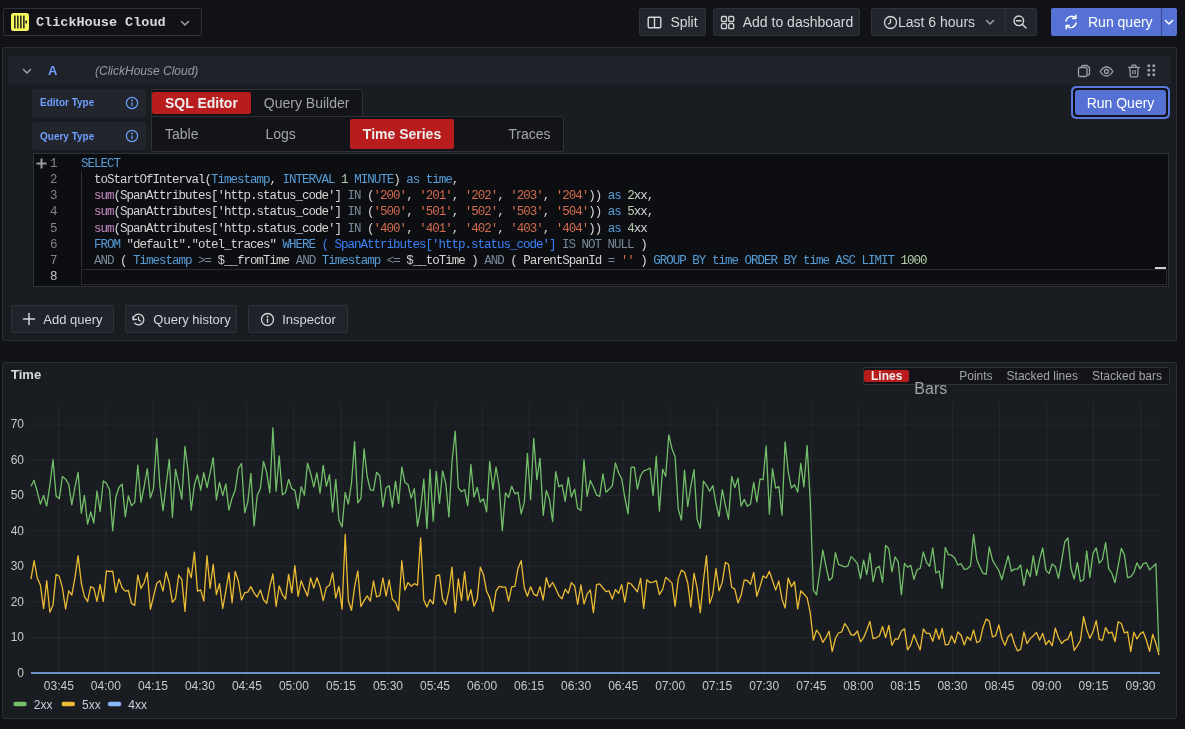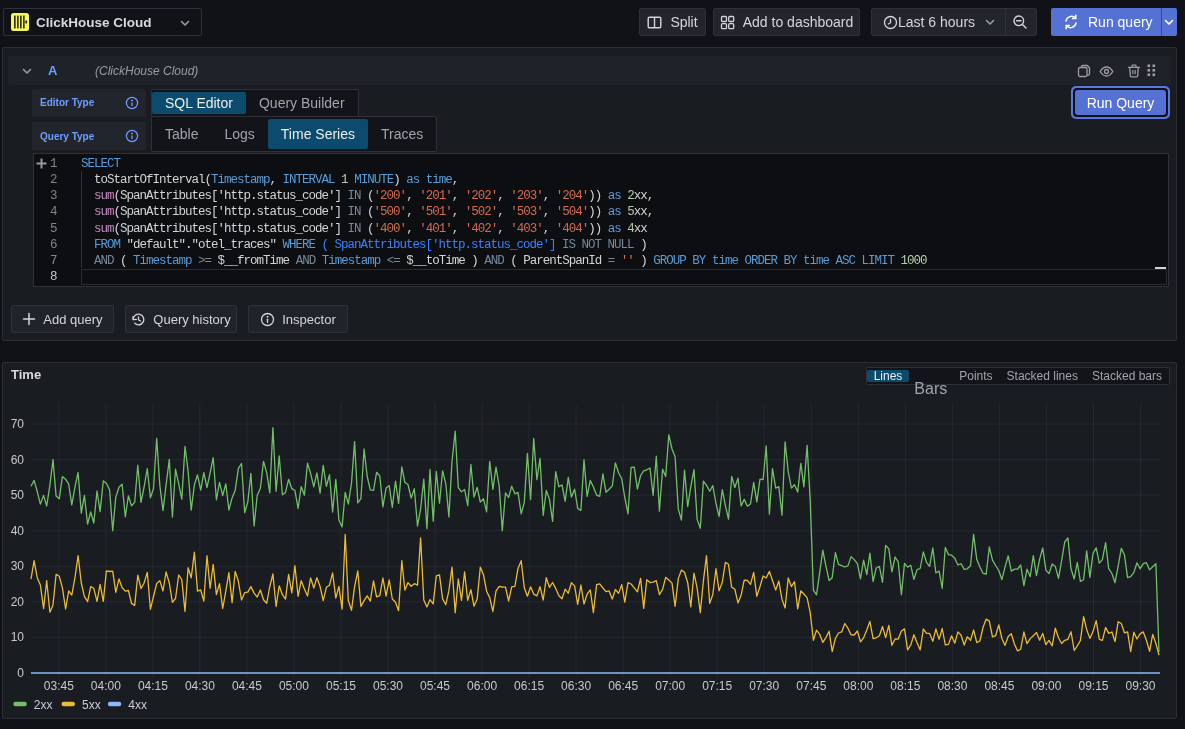--- a/index.html
+++ b/index.html
@@ -2,40 +2,40 @@
 <html><head><meta charset="utf-8"><style>
 * { margin:0; padding:0; box-sizing:border-box; }
 html,body { width:1185px; height:729px; background:#111217; font-family:"Liberation Sans", sans-serif; overflow:hidden; position:relative; }
 .abs { position:absolute; }
 .btn { position:absolute; display:flex; align-items:center; justify-content:center; gap:8px;
   background:#22252b; border:1px solid #2e3138; border-radius:2px; color:#d5d6db;
   font-size:14px; font-weight:500; height:28px; top:8px; white-space:nowrap; }
 .panel { position:absolute; left:2px; width:1175px; background:#191c21; border:1px solid #2b2e33; border-radius:2px; }
 .radio { position:absolute; display:flex; align-items:stretch; background:#121419; border:1px solid #2e3138; border-radius:2px; }
 .radio span { display:flex; align-items:center; padding:0 13px; font-size:14px; color:#a2a4ab; font-weight:500; border-radius:2px; margin:2px 0; }
-.radio span.sel { background:#0c4a6e; color:#eceded; font-weight:400; }
+.radio span.sel { background:#b91c1c; color:#eceded; font-weight:700; }
 .lbl { position:absolute; background:#22252b; border-radius:2px; display:flex; align-items:center;
   color:#6e9fff; font-size:10px; font-weight:700; padding-left:8px; gap:0; }
 .ln { position:absolute; width:21.5px; right:auto; left:2px; text-align:right; font-family:"Liberation Mono", monospace; font-size:12.5px; line-height:16.17px; }
 .cl { position:absolute; left:47px; font-family:"Liberation Mono", monospace; font-size:12.5px; letter-spacing:-1px; line-height:16.17px; white-space:pre; }
 </style></head>
 <body>
 
 <div class="abs" style="left:3px;top:8px;width:199px;height:28px;border:1px solid #2e3138;border-radius:2px;display:flex;align-items:center;">
   <span style="margin-left:7px;display:flex">
       <svg width="18" height="18" viewBox="0 0 18 18" style="">
         <rect width="18" height="18" rx="2.5" fill="#F6F75A"></rect>
         <rect x="3.1" y="2.6" width="1.5" height="12.8" fill="#1c1e22"></rect>
         <rect x="6.1" y="2.6" width="1.5" height="12.8" fill="#1c1e22"></rect>
         <rect x="9.1" y="2.6" width="1.5" height="12.8" fill="#1c1e22"></rect>
         <rect x="12.1" y="2.6" width="1.5" height="12.8" fill="#1c1e22"></rect>
         <rect x="14.4" y="7.6" width="1.6" height="2.8" fill="#1c1e22"></rect>
       </svg>
     </span>
-  <span style="margin-left:7px;font-size:13.5px;font-weight:600;color:#d8d9dd;">ClickHouse Cloud</span>
+  <span style="margin-left:7px;font-size:13.5px;font-weight:600;color:#d8d9dd;font-family:Liberation Mono, monospace;">ClickHouse Cloud</span>
   <span style="position:absolute;right:10px;top:8px;display:flex">
       <svg width="12" height="12" viewBox="0 0 12 12" style="">
         <path d="M2.5 4.5 L6 8 L9.5 4.5" stroke="#9a9ca3" stroke-width="1.6" fill="none" stroke-linecap="round" stroke-linejoin="round"></path>
       </svg>
     </span>
 </div>
 <div class="btn" style="left:639px;width:67px;">
     <svg width="15" height="15" viewBox="0 0 15 15" style="">
       <rect x="1.2" y="2.2" width="12.6" height="10.6" rx="1.2" stroke="#d5d6db" stroke-width="1.4" fill="none"></rect>
       <line x1="7.5" y1="2.5" x2="7.5" y2="12.5" stroke="#d5d6db" stroke-width="1.4"></line>
@@ -151,21 +151,21 @@
   </div>
 
   <div class="lbl" style="left:29px;top:74px;width:114px;height:28px;">Query Type
     <span style="position:absolute;right:7px;top:7px;display:flex">
         <svg width="14" height="14" viewBox="0 0 14 14" style="">
           <circle cx="7" cy="7" r="5.6" stroke="#6e9fff" stroke-width="1.2" fill="none"></circle>
           <circle cx="7" cy="4.4" r="0.9" fill="#6e9fff"></circle>
           <rect x="6.35" y="6.2" width="1.3" height="4" rx="0.6" fill="#6e9fff"></rect>
         </svg>
       </span></div>
-  <div class="radio" style="left:148px;top:68px;height:36px;">
+  <div class="radio" style="left:148px;top:68px;height:36px;gap:41px;">
     <span>Table</span>
       <span>Logs</span>
       <span class="sel">Time Series</span>
       <span>Traces</span>
   </div>
 
   <div class="abs" style="left:30px;top:105px;width:1135.5px;height:133.5px;background:#0d0e12;border:1px solid #2e3138;">
     <span class="abs" style="left:2px;top:3.5px;display:flex">
         <svg width="11" height="11" viewBox="0 0 11 11" style="">
           <line x1="5.5" y1="0.5" x2="5.5" y2="10.5" stroke="#9a9a9a" stroke-width="2"></line>

